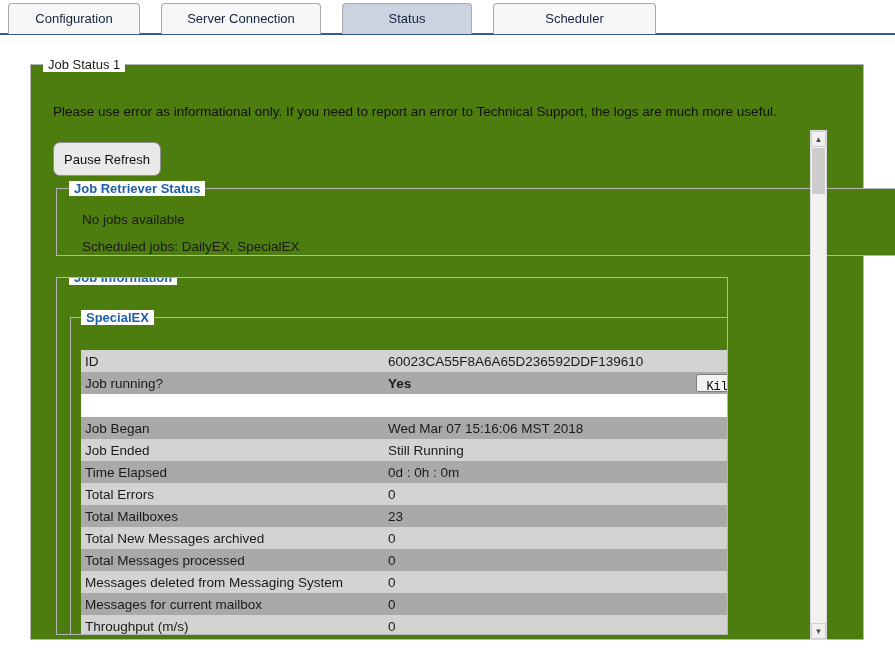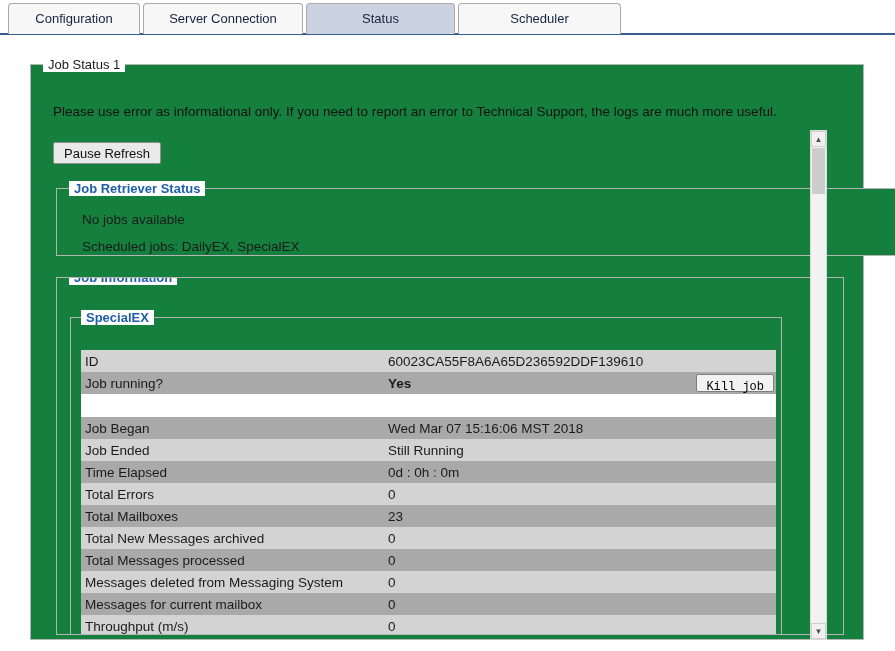--- a/index.html
+++ b/index.html
@@ -6,52 +6,52 @@
   html, body { width: 895px; height: 651px; }
   body {
     position: relative;
     background: #ffffff;
     font-family: "Liberation Sans", sans-serif;
     color: #1a1a1a;
     overflow: hidden;
   }
 
   
-  .tab-strip { position: absolute; top: 3px; left: 8px; display: flex; gap: 3px; z-index: 3; }
+  .tab-strip { position: absolute; top: 3px; left: 8px; display: flex; gap: 21px; z-index: 3; }
   .tab {
     height: 31px; line-height: 29px; text-align: center;
     background: #f7f7f7; border: 1px solid #a9a9a9; border-bottom: none;
     border-radius: 4px 4px 0 0; font-size: 13px; color: #16233f; cursor: default;
   }
   .tab.active { background: #ccd3e0; }
   .tab-underline { position: absolute; top: 33px; left: 0; width: 895px; height: 2px; background: #3a5a96; z-index: 2; }
 
   
-  .group { position: absolute; border: 1px solid #b5b5b5; background: #15803d; }
+  .group { position: absolute; border: 1px solid #b5b5b5; background: #4d7c0f; }
   .group-label {
     position: absolute; top: -8px; left: 12px; background: #ffffff;
     padding: 0 5px; font-size: 13px; white-space: nowrap; z-index: 2;
   }
   .group-label.blue { color: #1e5fa8; font-weight: bold; }
 
   #job-status-box { left: 30px; top: 64px; width: 834px; height: 576px; }
 
   .info-text { position: absolute; left: 22px; top: 39px; font-size: 13.5px; color: #111; white-space: nowrap; }
 
   .btn {
     font-family: "Liberation Sans", sans-serif;
     background: #e9e9e9; border: 1px solid #8f8f8f; border-radius: 2px;
     font-size: 13px; color: #111; cursor: pointer;
   }
-  #pause-refresh { position: absolute; left: 22px; top: 77px; height: 22px; padding: 0 10px; }
+  #pause-refresh { position: absolute; left: 22px; top: 77px; height: 34px; padding: 0 10px; border-radius: 7px; }
 
   #retriever-box { left: 25px; top: 123px; width: 853px; height: 68px; }
   .retriever-lines { padding: 17px 0 0 25px; font-size: 13.5px; line-height: 27px; }
 
-  #job-info-box { left: 25px; top: 212px; width: 788px; height: 358px; overflow: hidden; }
+  #job-info-box { left: 25px; top: 212px; width: 672px; height: 358px; overflow: hidden; }
   #specialex-box { left: 13px; top: 39px; width: 712px; height: 380px; }
 
   
   .job-table { position: absolute; left: 10px; top: 32px; width: 695px; font-size: 13.5px; }
   .trow { display: flex; align-items: center; height: 22px; position: relative; }
   .trow.light { background: #d3d3d3; }
   .trow.dark  { background: #a9a9a9; }
   .trow-spacer { height: 23px; background: #ffffff; }
   .tlabel { width: 307px; padding-left: 4px; white-space: nowrap; overflow: hidden; }
   .tvalue { flex: 1; white-space: nowrap; }
@@ -77,21 +77,21 @@
   .scroll-btn.up { top: 0; }
   .scroll-btn.down { bottom: 0; }
   .scroll-thumb { position: absolute; left: 1px; top: 17px; width: 13px; height: 46px; background: #cdcdcd; cursor: grab; }
 </style>
 </head>
 <body>
 
 <div class="tab-strip">
   <div class="tab" style="width:132px">Configuration</div>
   <div class="tab" style="width:160px">Server Connection</div>
-  <div class="tab active" style="width:149px">Status</div>
+  <div class="tab active" style="width:130px">Status</div>
   <div class="tab" style="width:163px">Scheduler</div>
 </div>
 <div class="tab-underline"></div>
 
 <div class="group" id="job-status-box">
   <span class="group-label">Job Status 1</span>
 
   <div class="info-text">Please use error as informational only. If you need to report an error to Technical Support, the logs are much more useful.</div>
 
   <button class="btn" id="pause-refresh">Pause Refresh</button>

